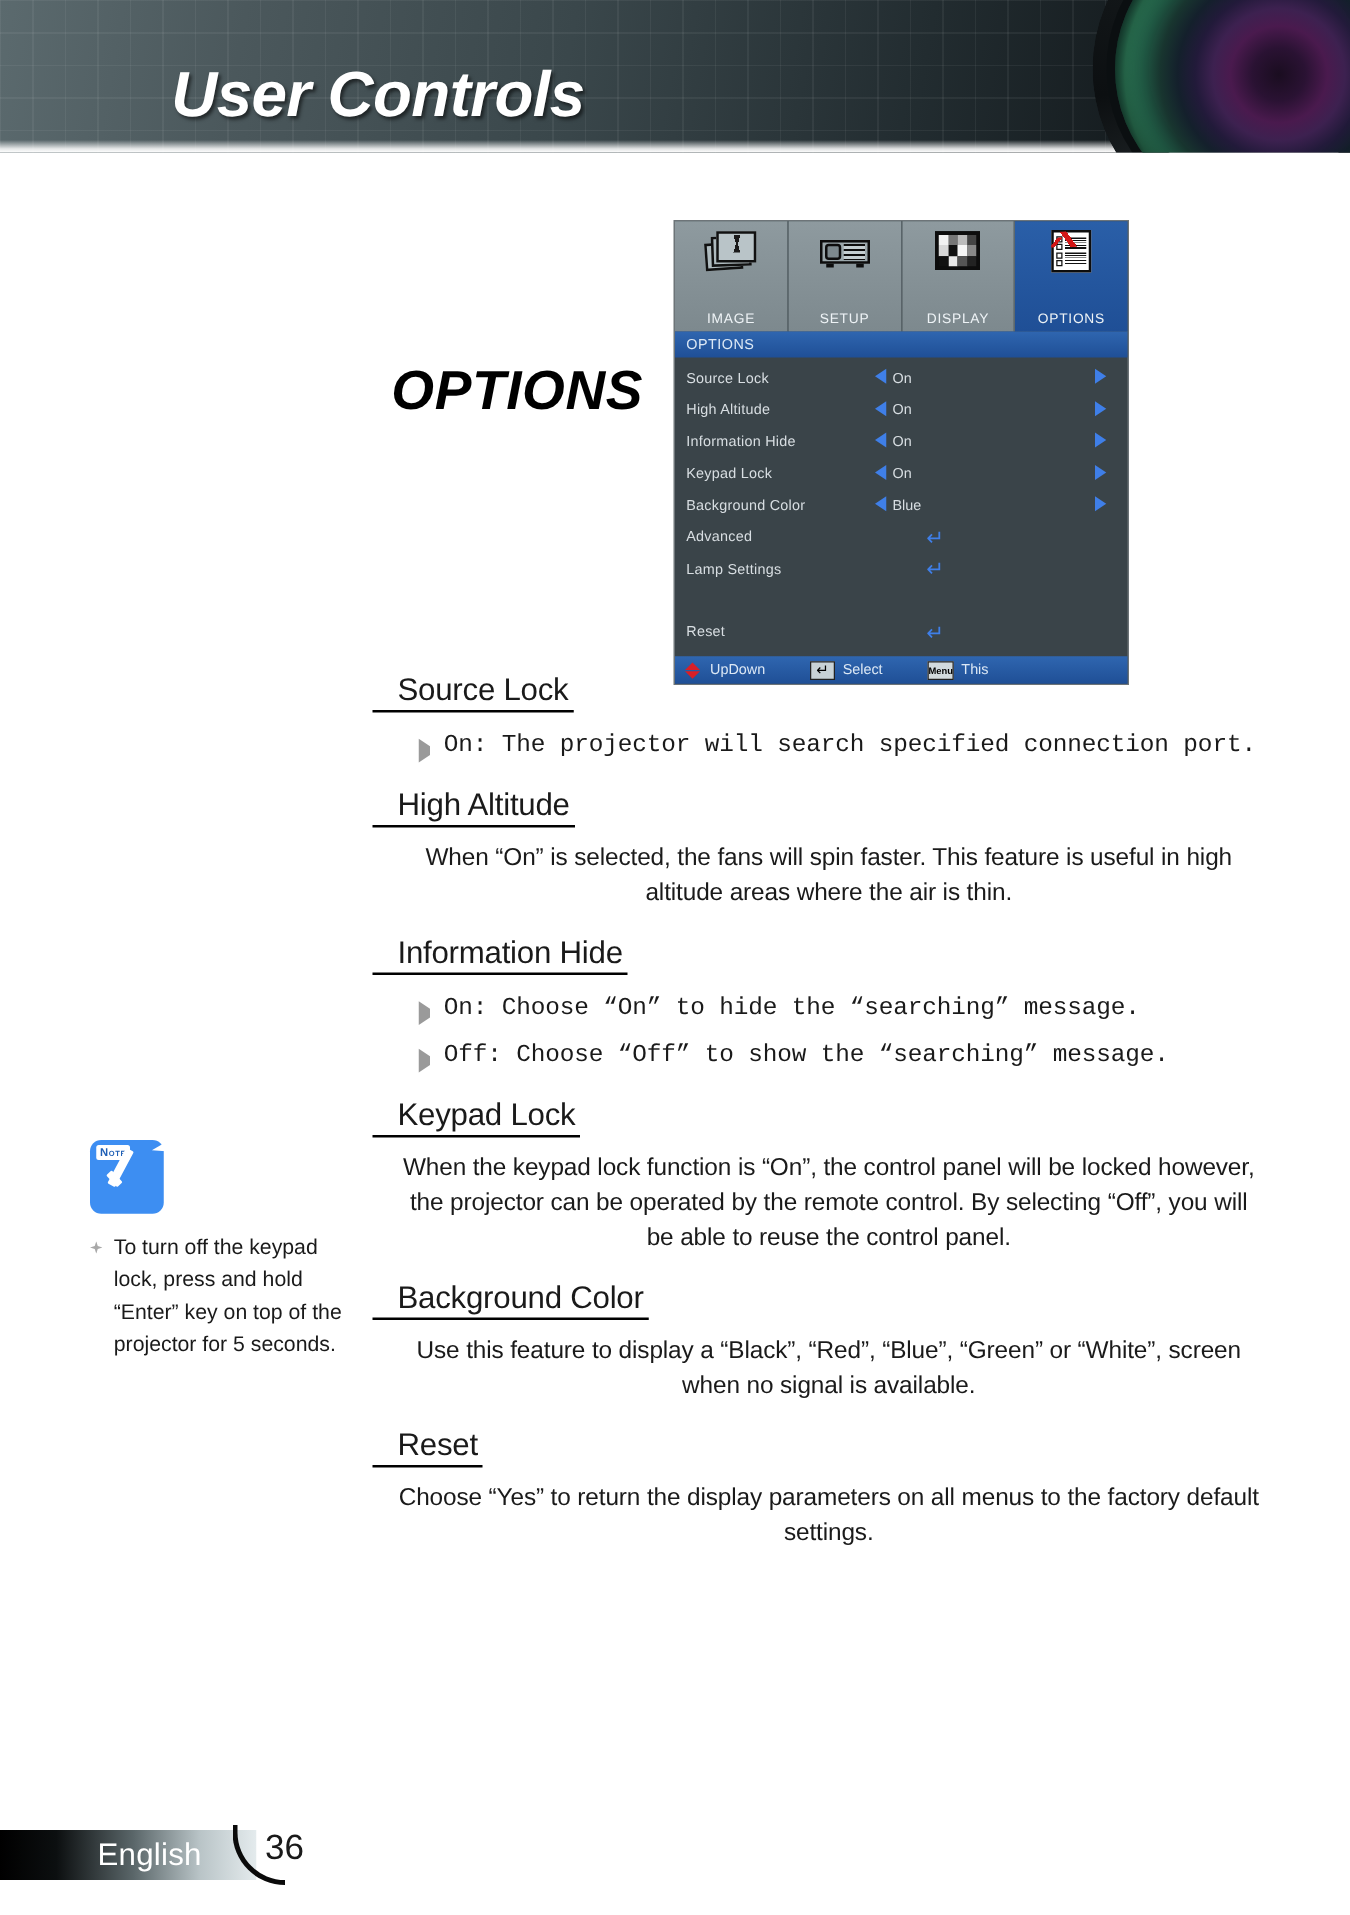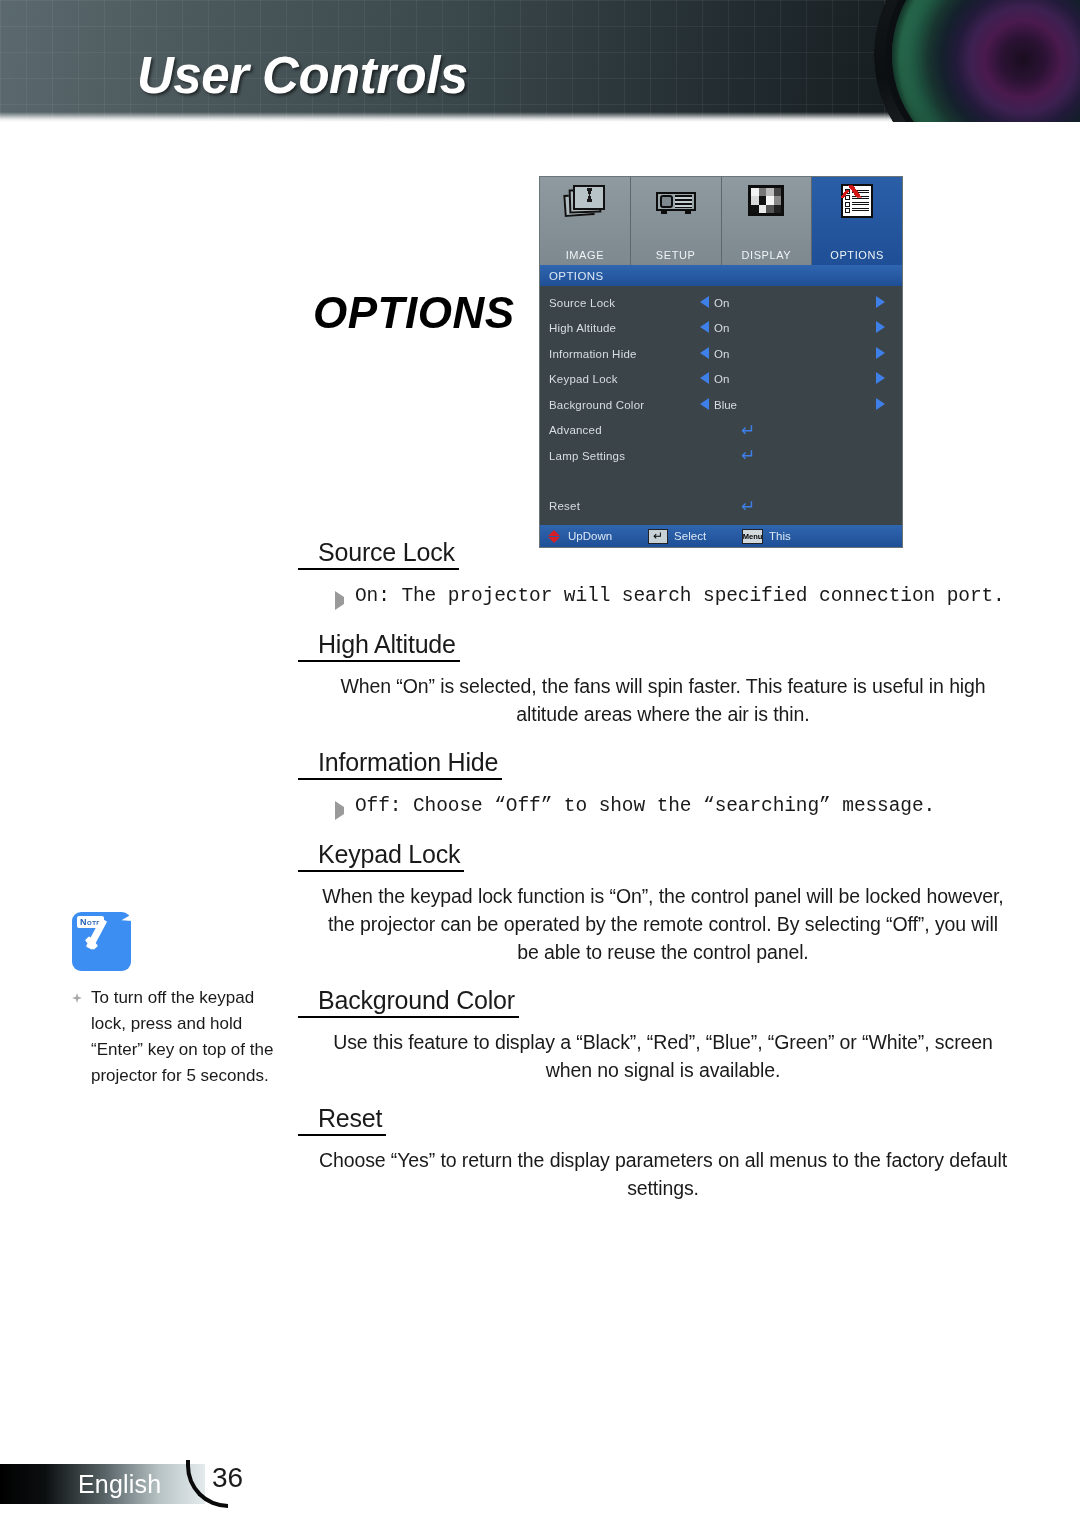--- a/index.html
+++ b/index.html
@@ -579,20 +579,24 @@
   <div class="sec">
     <div class="sec-heading">High Altitude</div>
     <div class="sec-para">When “On” is selected, the fans will spin faster. This feature is useful in high altitude areas where the air is thin.</div>
   </div>
 
   <div class="sec">
     <div class="sec-heading">Information Hide</div>
     <div class="bullets">
       <div class="bullet">
         <span class="tri"></span>
+        <span class="btxt">On: Choose “On” to hide the “searching” message.</span>
+      </div>
+      <div class="bullet">
+        <span class="tri"></span>
         <span class="btxt">Off: Choose “Off” to show the “searching” message.</span>
       </div>
     </div>
   </div>
 
   <div class="sec">
     <div class="sec-heading">Keypad Lock</div>
     <div class="sec-para">When the keypad lock function is “On”, the control panel will be locked however, the projector can be operated by the remote control. By selecting “Off”, you will be able to reuse the control panel.</div>
   </div>
 

